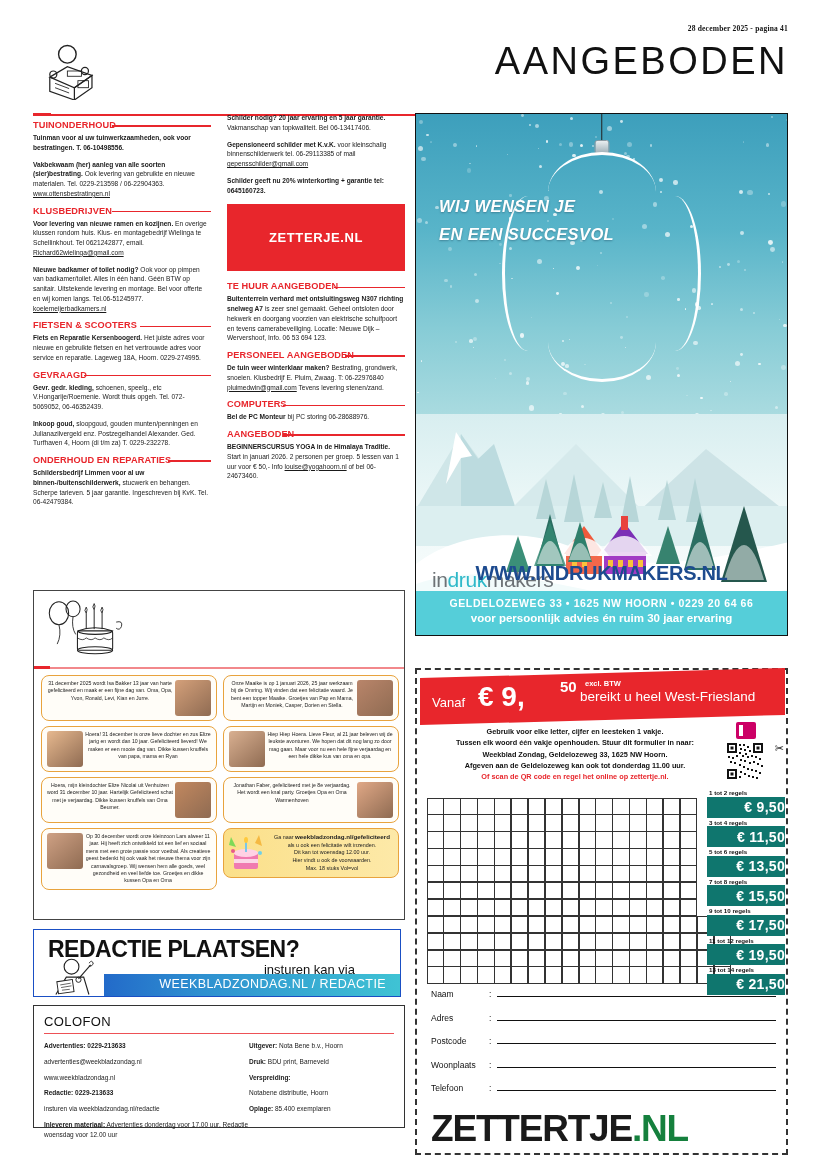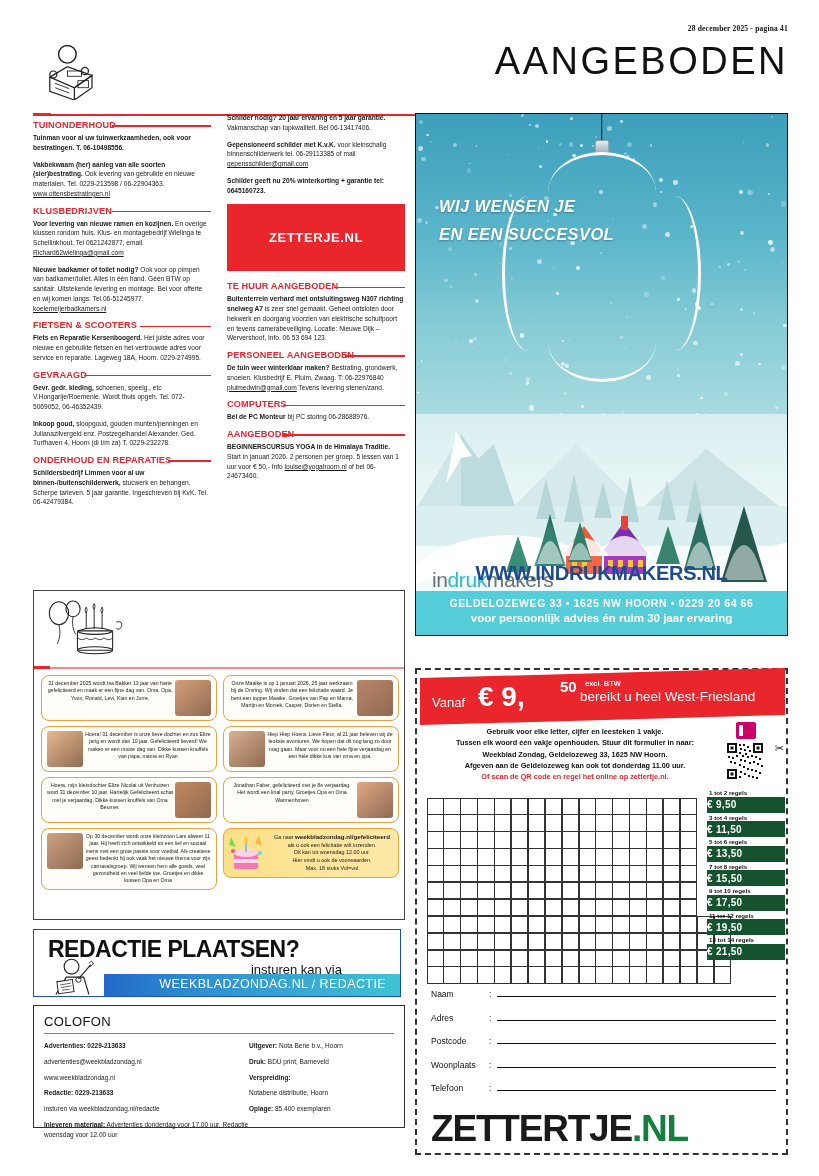--- a/index.html
+++ b/index.html
@@ -153,21 +153,21 @@
   
   .redactie {
     position: absolute; left: 33px; top: 929px; width: 368px; height: 68px;
     border: 1px solid #1a4fc4; background: #fff; overflow: hidden;
   }
   .red-title {
     position: absolute; left: 14px; top: 6px;
     font-size: 23px; font-weight: bold; letter-spacing: -.5px; color: #111;
   }
   .red-sub {
-    position: absolute; right: 58px; top: 32px;
+    position: absolute; right: 45px; top: 32px;
     font-size: 13px; color: #111; padding-left: 16px;
   }
   .red-bar {
     position: absolute; left: 0; bottom: 0; width: 100%; height: 22px;
     background: linear-gradient(90deg,#1a4fc4 0%,#2e8fd0 45%,#3fc3d4 100%);
     color: #fff; font-size: 12.5px; letter-spacing: .4px;
     text-align: right; padding: 3px 14px 0 0;
   }
   .red-white-notch {
     position: absolute; left: 0; bottom: 0; width: 70px; height: 22px; background: #fff;
@@ -217,22 +217,22 @@
   }
   .qr { width: 38px; height: 38px; background:#fff; position: relative; }
   .scissors { position: absolute; right: 2px; top: 72px; font-size: 11px; color: #222; }
   .grid-box { position: absolute; left: 10px; top: 128px; }
   .grid-row { display: flex; }
   .gcell { width: 17.4px; height: 17.4px; border: 1px solid #333; margin: -0.5px 0 0 -0.5px; }
   .price-list { position: absolute; left: 290px; top: 119px; width: 78px; }
   .pl-item { margin-bottom: 1px; }
   .pl-label { font-size: 6.2px; font-weight: bold; color: #111; padding-left: 2px; }
   .pl-price {
-    background: #14532d; color: #fff; font-weight: bold; font-size: 10px;
-    padding: 2.5px 0 2.5px 0; text-align: left; letter-spacing: .3px; margin-top: .5px;
+    background: #0f766e; color: #fff; font-weight: bold; font-size: 14px;
+    padding: 2.5px 0 2.5px 0; text-align: right; letter-spacing: .3px; margin-top: .5px;
   }
   .fields { position: absolute; left: 14px; top: 318px; width: 345px; }
   .fld { display: flex; align-items: baseline; margin-bottom: 12.5px; font-size: 8.5px; color: #111; }
   .fld-label { width: 58px; }
   .fld-colon { width: 8px; }
   .fld-line { flex: 1; border-bottom: 1px solid #111; height: 9px; }
   .zettertje-logo {
     position: absolute; left: 14px; bottom: 6px;
     font-size: 37px; font-weight: bold; letter-spacing: -1.2px; color: #1a1a1a;
     line-height: 1;

